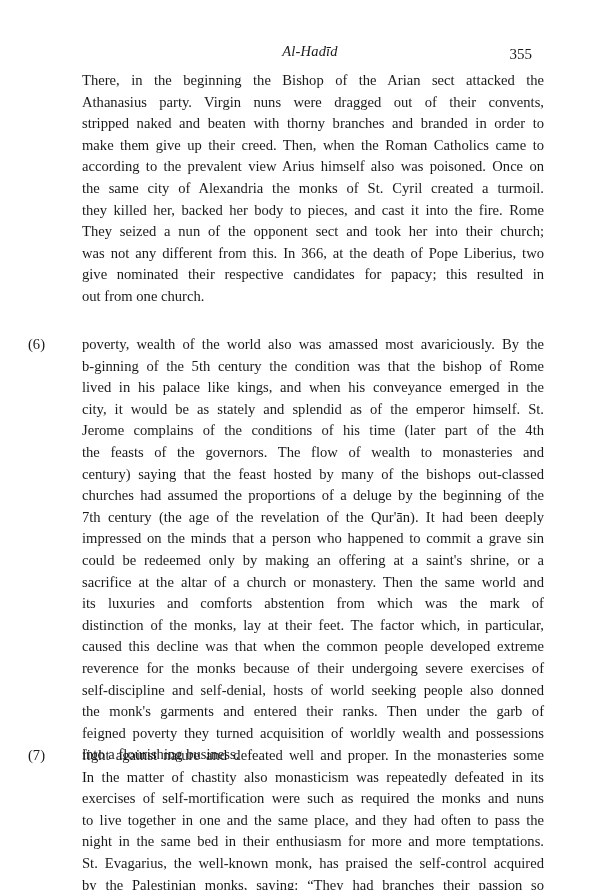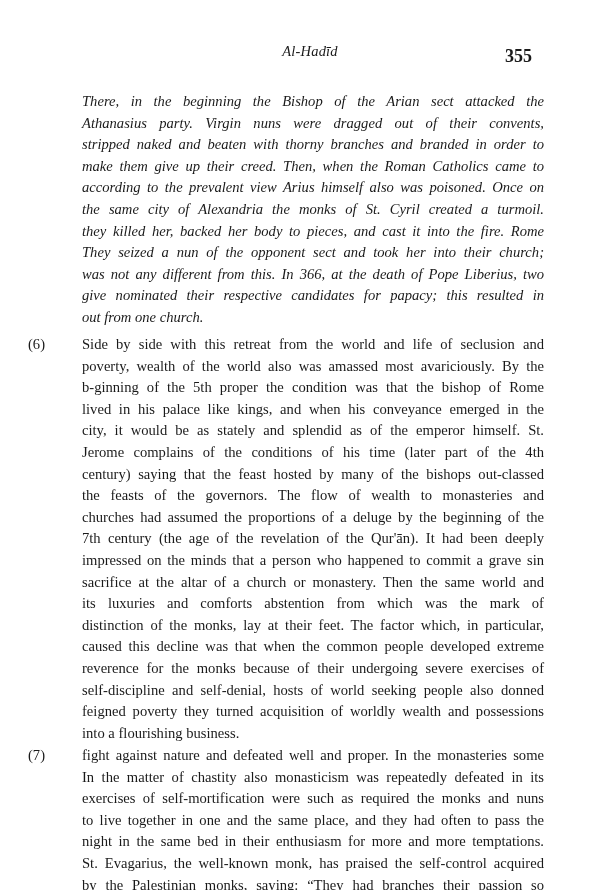--- a/index.html
+++ b/index.html
@@ -29,22 +29,22 @@
       font-style: italic;
       font-size: 14.5px;
       letter-spacing: 0.2px;
       padding-left: 20px;
       box-sizing: border-box;
     }
     .page-number {
       position: absolute;
       right: 68px;
       top: 11px;
-      font-weight: bold;
-      font-size: 18px;
+      font-weight: normal;
+      font-size: 15px;
     }
     .para {
       position: absolute;
       left: 82px;
       width: 462px;
       font-size: 14.6px;
       line-height: 21.6px;
       text-align: justify;
     }
     .para .line {
@@ -56,21 +56,21 @@
     }
     .para .line.last {
       text-align-last: left;
     }
     .para-num {
       position: absolute;
       left: 28px;
       font-size: 14.6px;
       line-height: 21.6px;
     }
-    #p1 { top: 56px; font-style: italic; }
+    #p1 { top: 35px; }
     #p2 { top: 299px; }
     #n2 { top: 299px; }
     #p3 { top: 710px; }
     #n3 { top: 710px; }
     .line-inner {
       display: inline-block;
       width: 100%;
       text-align: justify;
       text-align-last: justify;
     }
@@ -92,37 +92,38 @@
       <span class="line"><span class="line-inner">the same city of Alexandria the monks of St. Cyril created a turmoil.</span></span>
       <span class="line"><span class="line-inner">they killed her, backed her body to pieces, and cast it into the fire. Rome</span></span>
       <span class="line"><span class="line-inner">They seized a nun of the opponent sect and took her into their church;</span></span>
       <span class="line"><span class="line-inner">was not any different from this. In 366, at the death of Pope Liberius, two</span></span>
       <span class="line"><span class="line-inner">give nominated their respective candidates for papacy; this resulted in</span></span>
       <span class="line last"><span class="line-inner">out from one church.</span></span>
     </div>
 
   <div class="para-num" id="n2">(6)</div>
   <div class="para" id="p2">
-      <span class="line"><span class="line-inner">Side by side with this retreat from the world and life of seclusion and</span></span>
       <span class="line"><span class="line-inner">poverty, wealth of the world also was amassed most avariciously. By the</span></span>
-      <span class="line"><span class="line-inner">b-ginning of the 5th proper the condition was that the bishop of Rome</span></span>
+      <span class="line"><span class="line-inner">b-ginning of the 5th century the condition was that the bishop of Rome</span></span>
       <span class="line"><span class="line-inner">lived in his palace like kings, and when his conveyance emerged in the</span></span>
       <span class="line"><span class="line-inner">city, it would be as stately and splendid as of the emperor himself. St.</span></span>
       <span class="line"><span class="line-inner">Jerome complains of the conditions of his time (later part of the 4th</span></span>
+      <span class="line"><span class="line-inner">the feasts of the governors. The flow of wealth to monasteries and</span></span>
       <span class="line"><span class="line-inner">century) saying that the feast hosted by many of the bishops out-classed</span></span>
-      <span class="line"><span class="line-inner">the feasts of the governors. The flow of wealth to monasteries and</span></span>
       <span class="line"><span class="line-inner">churches had assumed the proportions of a deluge by the beginning of the</span></span>
       <span class="line"><span class="line-inner">7th century (the age of the revelation of the Qur'ān). It had been deeply</span></span>
       <span class="line"><span class="line-inner">impressed on the minds that a person who happened to commit a grave sin</span></span>
+      <span class="line"><span class="line-inner">could be redeemed only by making an offering at a saint's shrine, or a</span></span>
       <span class="line"><span class="line-inner">sacrifice at the altar of a church or monastery. Then the same world and</span></span>
       <span class="line"><span class="line-inner">its luxuries and comforts abstention from which was the mark of</span></span>
       <span class="line"><span class="line-inner">distinction of the monks, lay at their feet. The factor which, in particular,</span></span>
       <span class="line"><span class="line-inner">caused this decline was that when the common people developed extreme</span></span>
       <span class="line"><span class="line-inner">reverence for the monks because of their undergoing severe exercises of</span></span>
       <span class="line"><span class="line-inner">self-discipline and self-denial, hosts of world seeking people also donned</span></span>
+      <span class="line"><span class="line-inner">the monk's garments and entered their ranks. Then under the garb of</span></span>
       <span class="line"><span class="line-inner">feigned poverty they turned acquisition of worldly wealth and possessions</span></span>
       <span class="line last"><span class="line-inner">into a flourishing business.</span></span>
     </div>
 
   <div class="para-num" id="n3">(7)</div>
   <div class="para" id="p3">
       <span class="line"><span class="line-inner">fight against nature and defeated well and proper. In the monasteries some</span></span>
       <span class="line"><span class="line-inner">In the matter of chastity also monasticism was repeatedly defeated in its</span></span>
       <span class="line"><span class="line-inner">exercises of self-mortification were such as required the monks and nuns</span></span>
       <span class="line"><span class="line-inner">to live together in one and the same place, and they had often to pass the</span></span>

